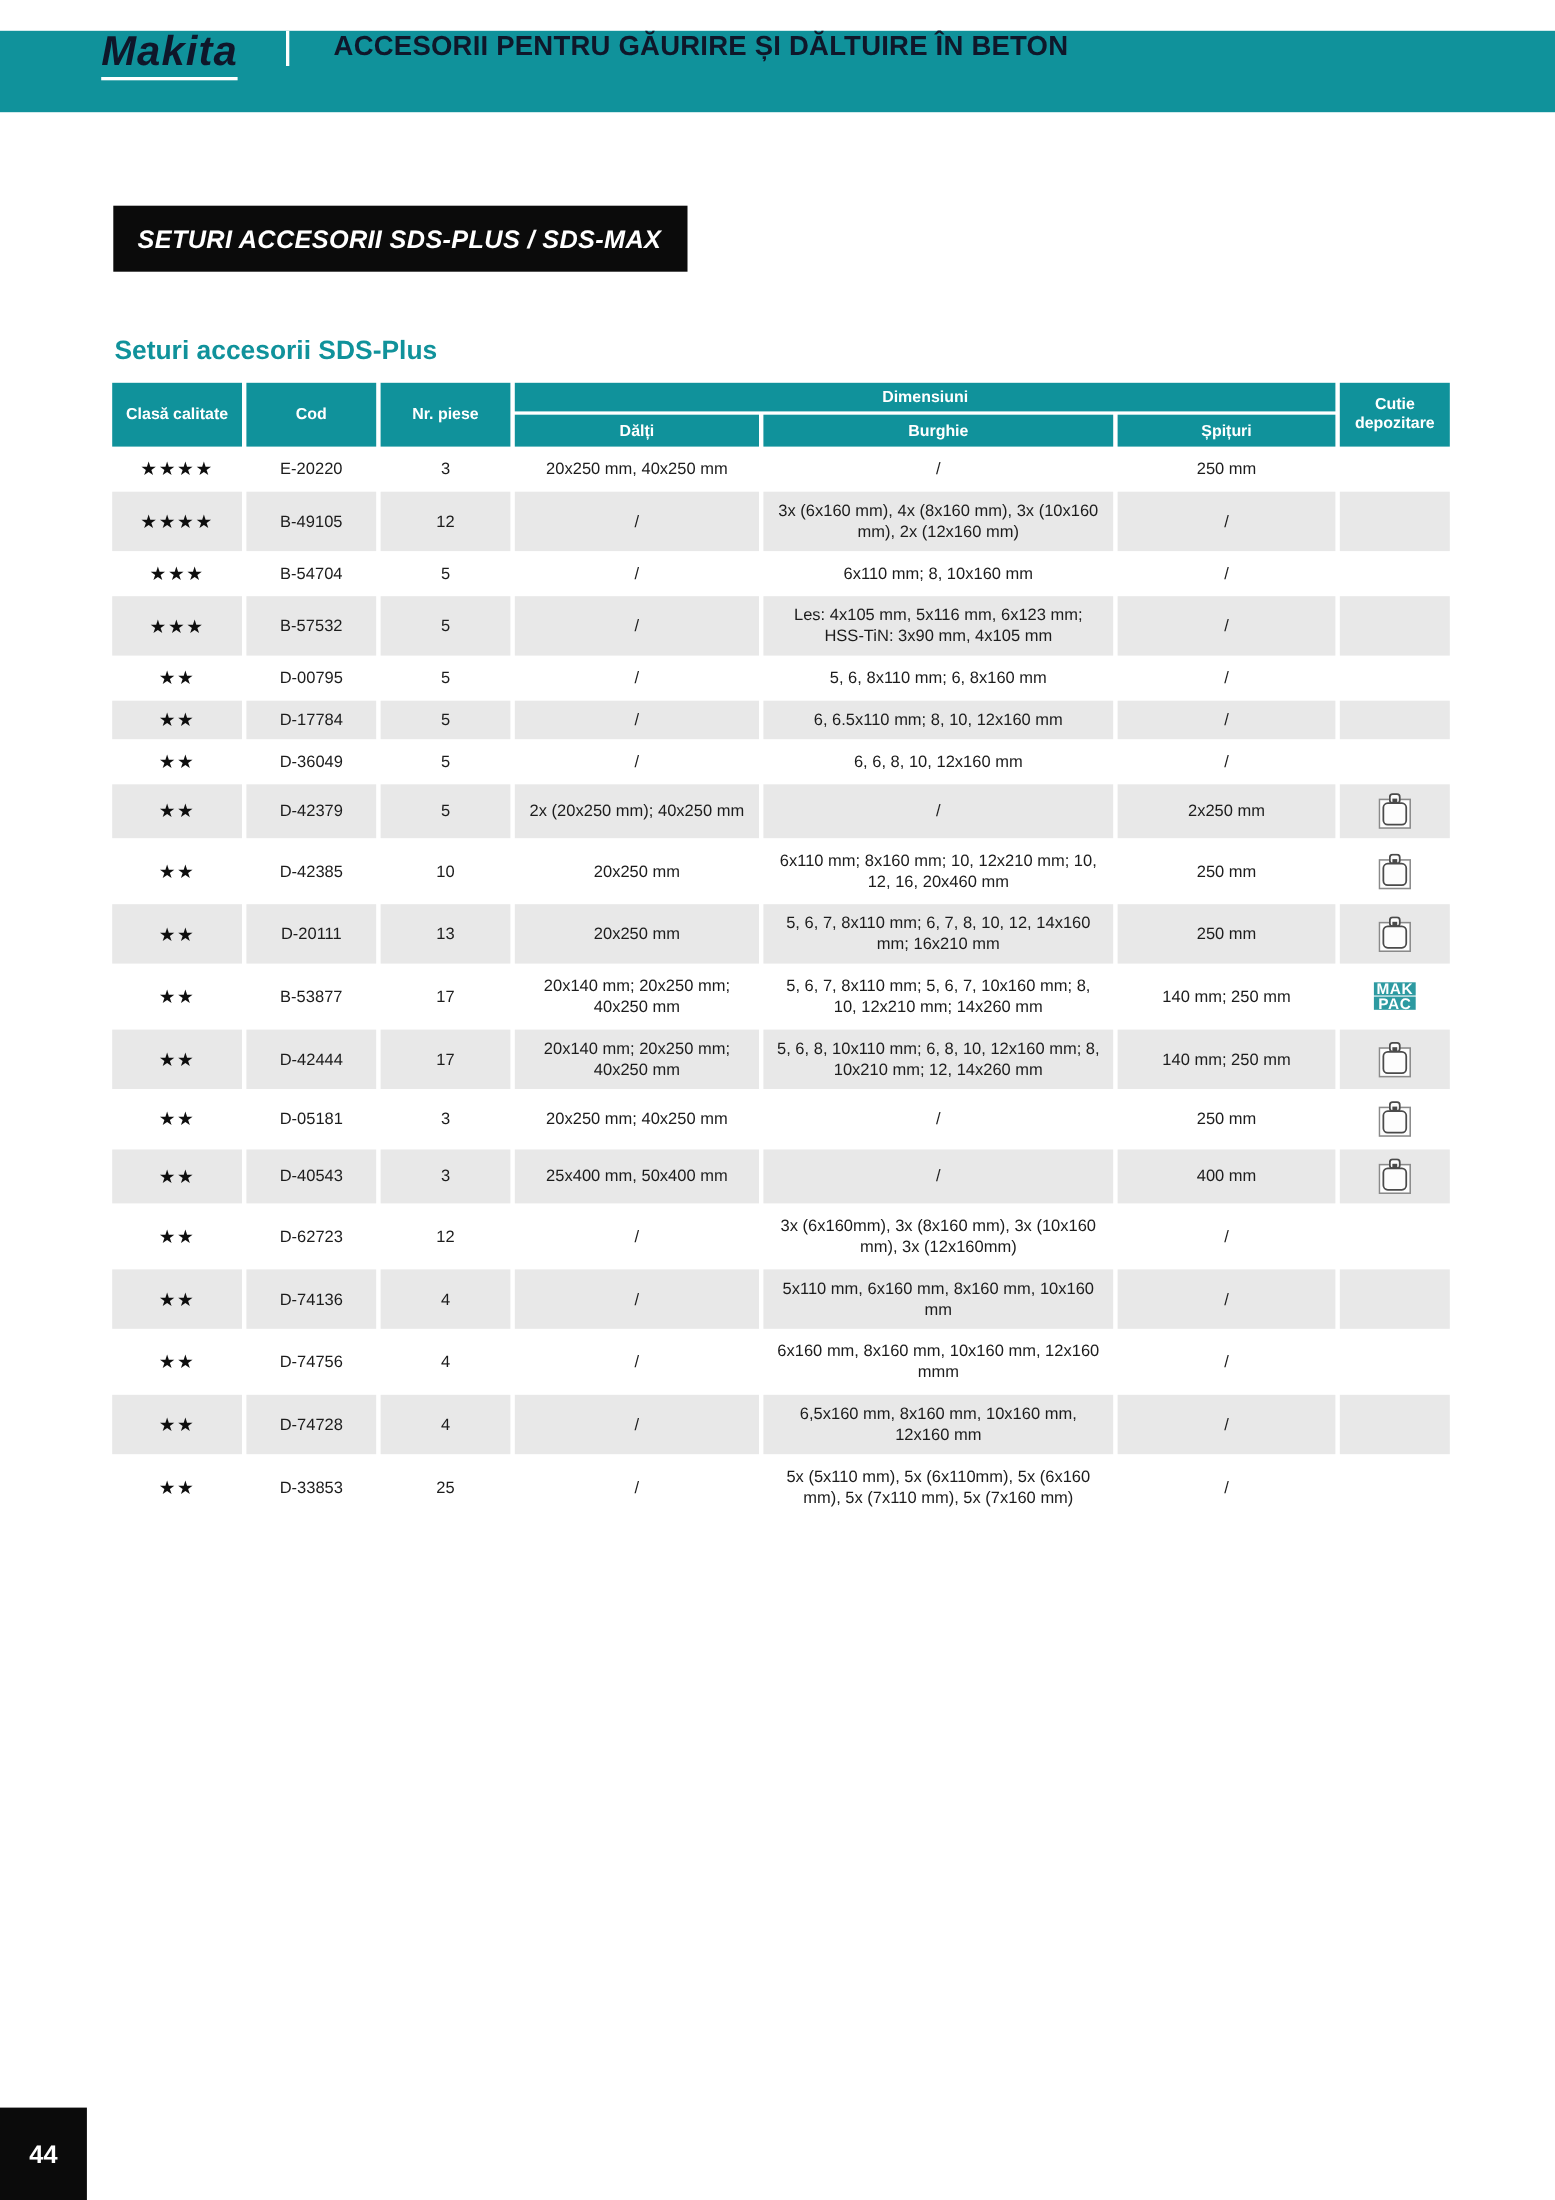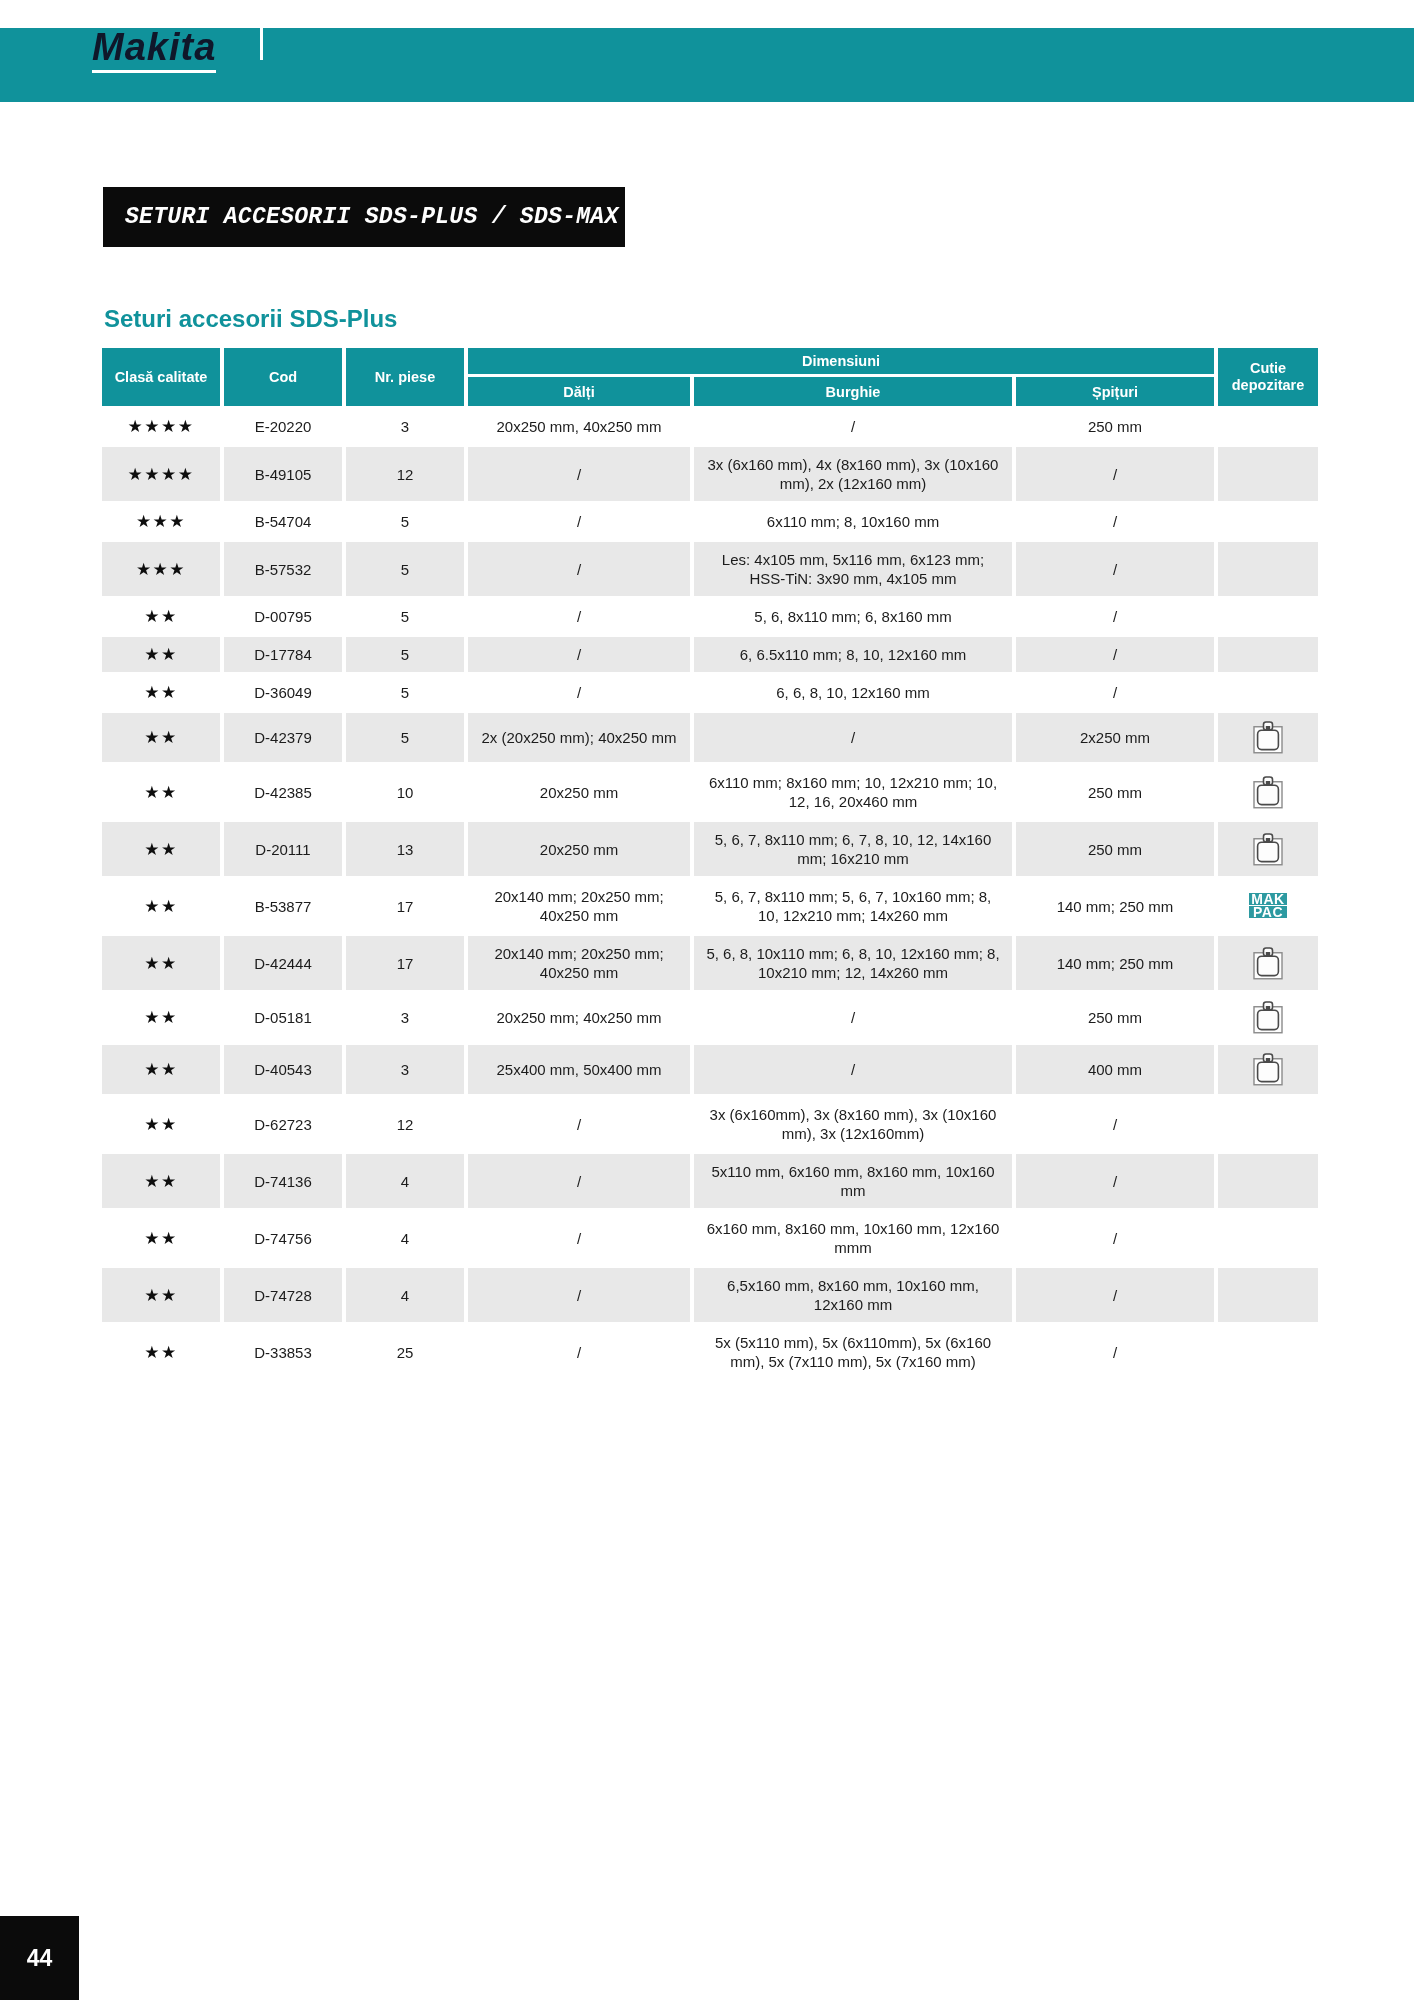--- a/index.html
+++ b/index.html
@@ -23,21 +23,21 @@
   .brand{
     font-size:38px;font-weight:bold;font-style:italic;letter-spacing:1px;
     line-height:1;padding-bottom:4px;border-bottom:3px solid #fff;
   }
   .hdr-sep{width:3px;height:32px;background:#fff;margin:0 40px 0 44px;}
   .page-title{margin:0;font-size:25px;font-weight:bold;letter-spacing:.2px;}
   
   .banner{
     margin:85px 0 0 103px;width:522px;height:60px;background:var(--banner);
     color:#fff;display:flex;align-items:center;padding-left:22px;
-    font-size:23px;font-weight:bold;font-style:italic;letter-spacing:.3px;font-family:Liberation Mono, monospace;
+    font-size:23px;font-weight:bold;font-style:italic;letter-spacing:.3px;
   }
   
   .subhead{
     margin:58px 16px 12px 104px;font-size:24px;font-weight:bold;color:var(--teal);
   }
   
   table.acc{
     border-collapse:separate;border-spacing:4px 3px;table-layout:fixed;
     margin-left:98px;width:1222px;font-size:15px;
   }
@@ -67,20 +67,21 @@
     background:var(--banner);color:#fff;font-size:23px;font-weight:bold;
     display:flex;align-items:center;justify-content:center;
   }
 </style>
 </head>
 <body>
 
 <header class="topbar">
   <div class="brand">Makita</div>
   <div class="hdr-sep"></div>
+  <h1 class="page-title">ACCESORII PENTRU GĂURIRE ȘI DĂLTUIRE ÎN BETON</h1>
 </header>
 
 <div class="banner">SETURI ACCESORII SDS-PLUS / SDS-MAX</div>
 
 <h2 class="subhead">Seturi accesorii SDS-Plus</h2>
 
 <table class="acc">
   <colgroup>
     <col style="width:118px">
       <col style="width:118px">

